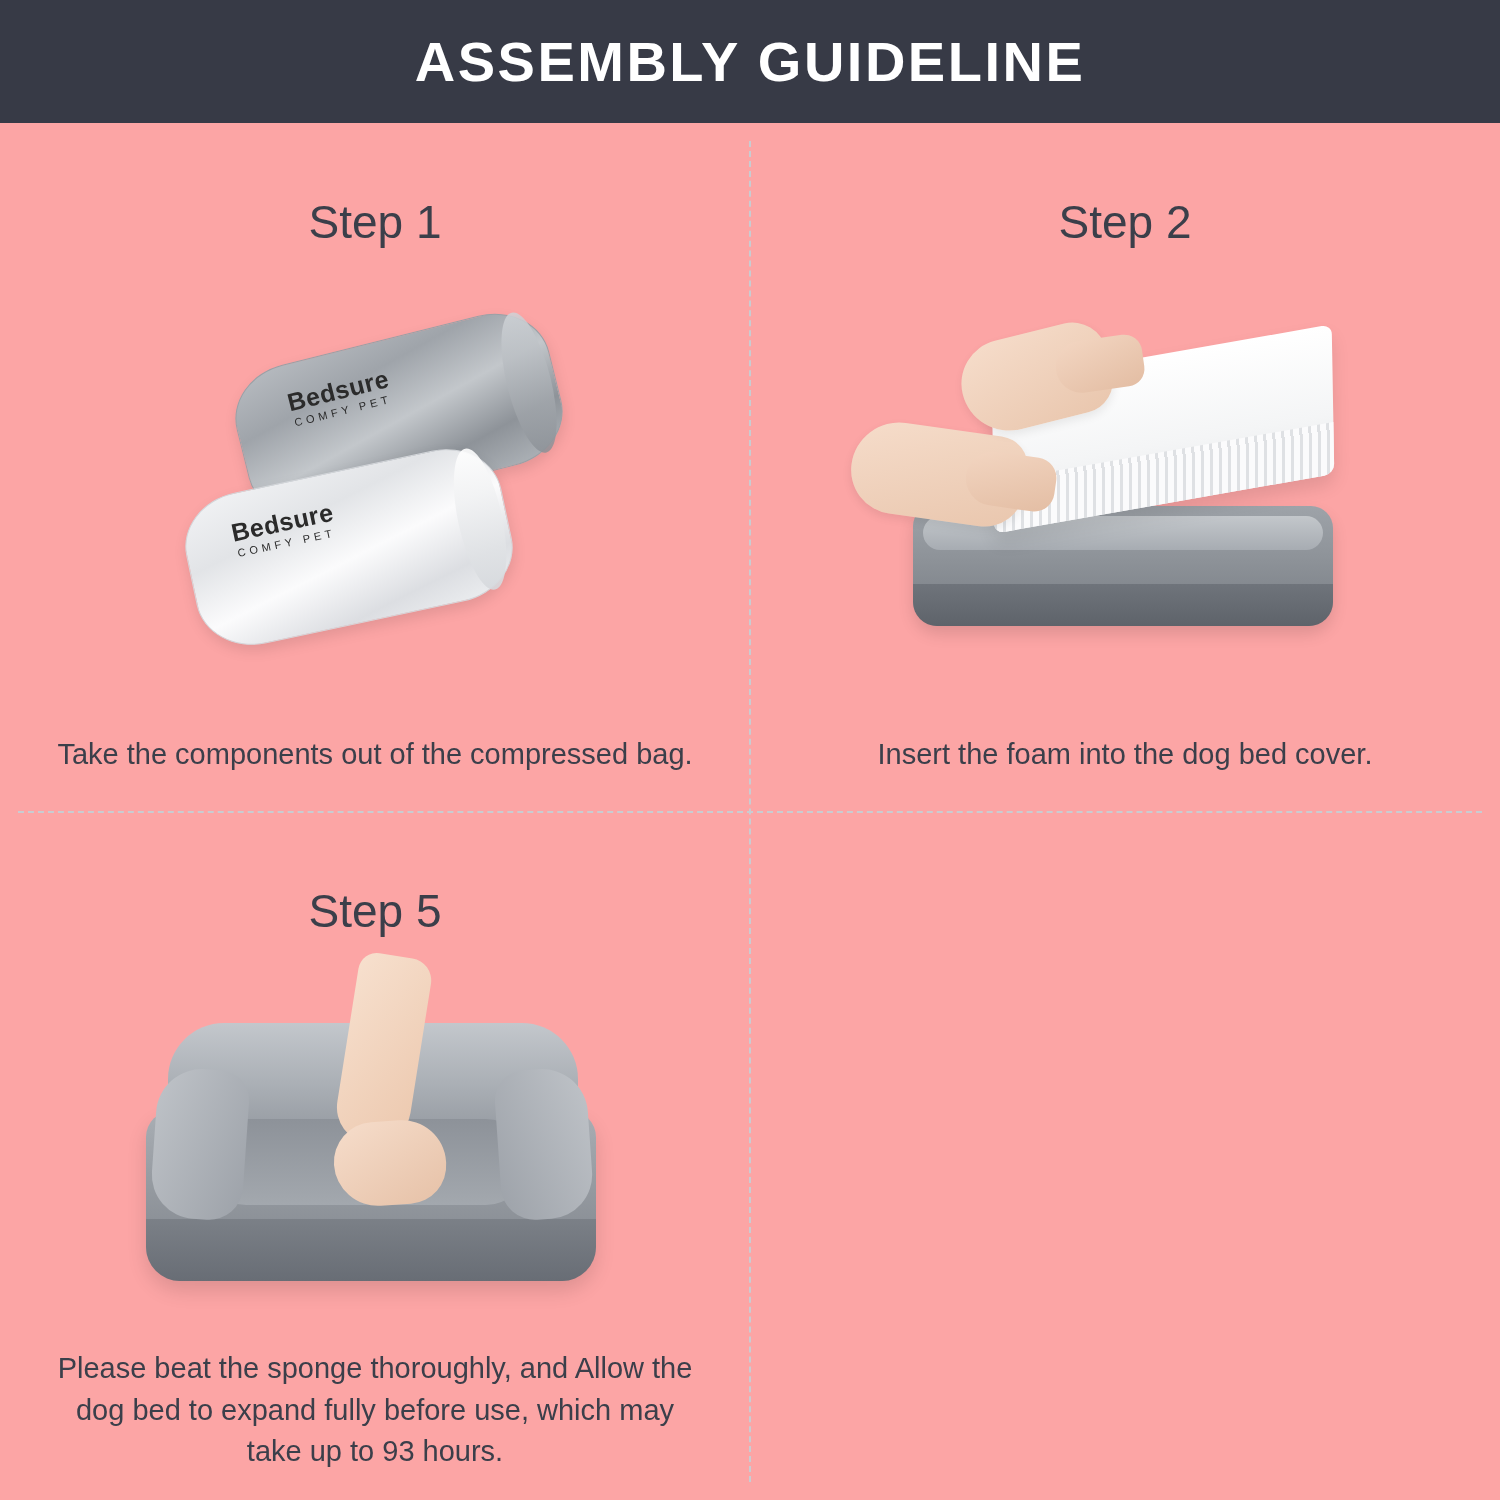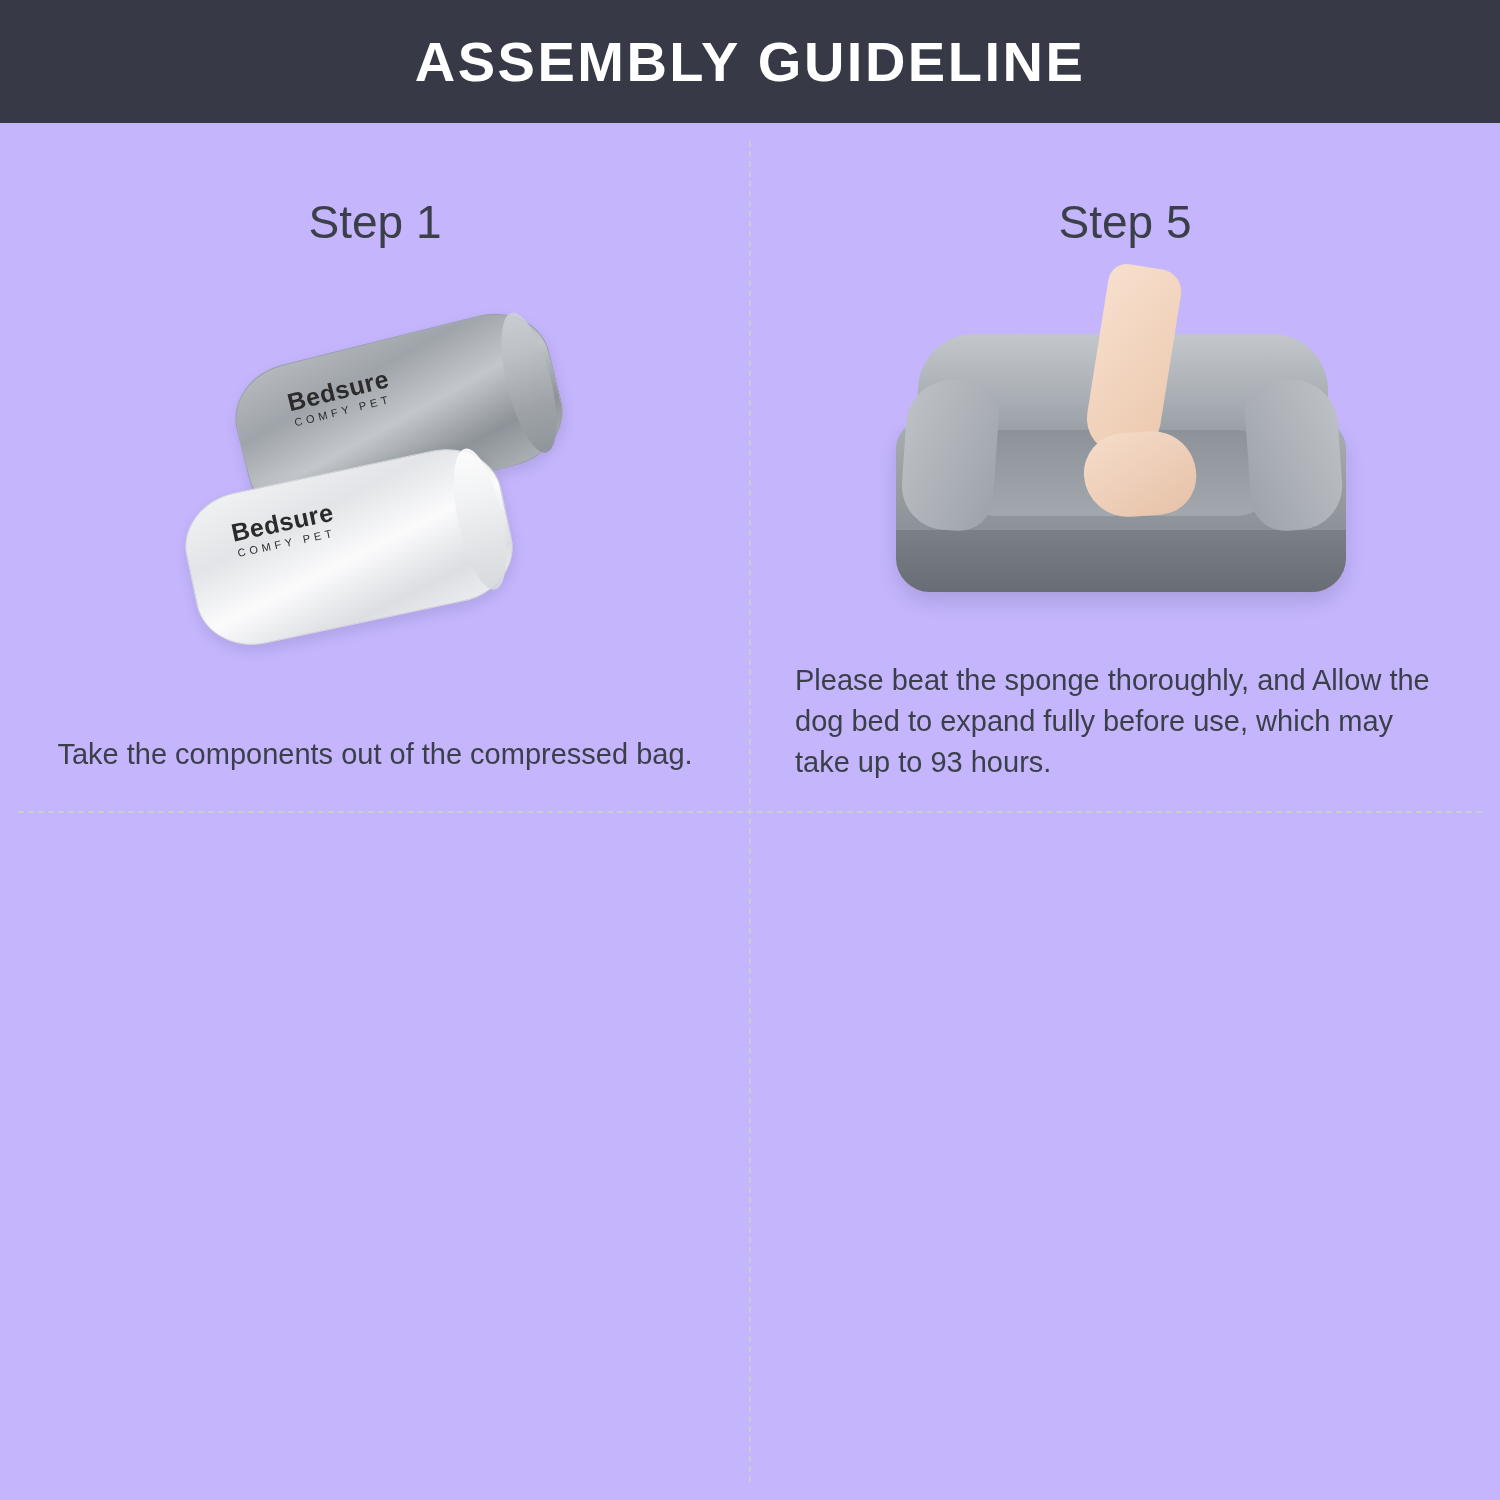--- a/index.html
+++ b/index.html
@@ -12,21 +12,21 @@
     background: #ffffff;
     font-family: "Liberation Sans", sans-serif;
     overflow: hidden;
   }
   .page {
     width: 1500px;
     height: 1500px;
     position: relative;
     display: flex;
     flex-direction: column;
-    background: #c4b5fd;
+    background: #fca5a5;
   }
   
   .header {
     height: 123px;
     background: #373a46;
     display: flex;
     align-items: center;
     justify-content: center;
     flex: 0 0 auto;
   }
@@ -86,21 +86,21 @@
     flex: 1 1 auto;
     width: 100%;
     display: flex;
     align-items: center;
     justify-content: center;
     position: relative;
   }
   .caption {
     font-size: 29px;
     color: #3b3f4a;
-    text-align: left;
+    text-align: center;
     line-height: 1.42;
     padding-bottom: 36px;
     max-width: 640px;
   }
   .cell-4 .caption { max-width: 660px; padding-bottom: 28px; }
 
   
   .roll-stage {
     width: 430px;
     height: 340px;
@@ -384,20 +384,34 @@
           </div>
           <div class="roll-label rl-bottom">
             <span class="brand">Bedsure</span>
             <span class="sub">COMFY PET</span>
           </div>
         </div>
       </div>
       <div class="caption">Take the components out of the compressed bag.</div>
     </div>
 
+    <div class="cell cell-2">
+      <div class="step-title">Step 2</div>
+      <div class="illus">
+        <div class="s2-stage">
+          <div class="bed-base"></div>
+          <div class="foam-slab">
+            <div class="foam-ridges"></div>
+          </div>
+          <div class="hand s2-hand-left"></div>
+          <div class="hand s2-hand-right"></div>
+        </div>
+      </div>
+      <div class="caption">Insert the foam into the dog bed cover.</div>
+    </div>
 
 
     <div class="cell cell-4">
       <div class="step-title">Step 5</div>
       <div class="illus">
         <div class="s4-stage">
           <div class="s4-base"></div>
           <div class="s4-bolster-back"></div>
           <div class="s4-inner"></div>
           <div class="s4-bolster-left"></div>

